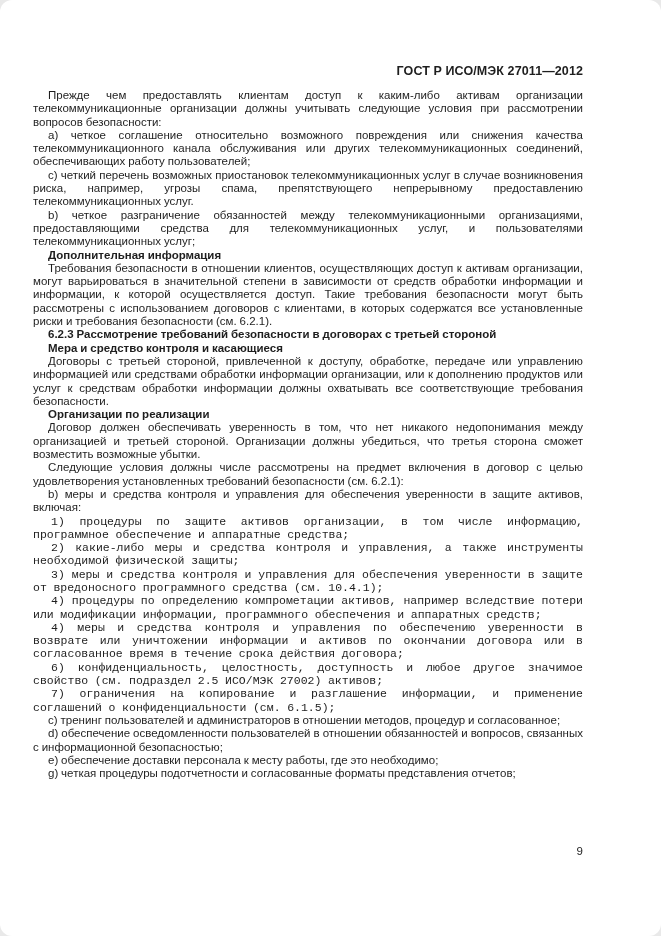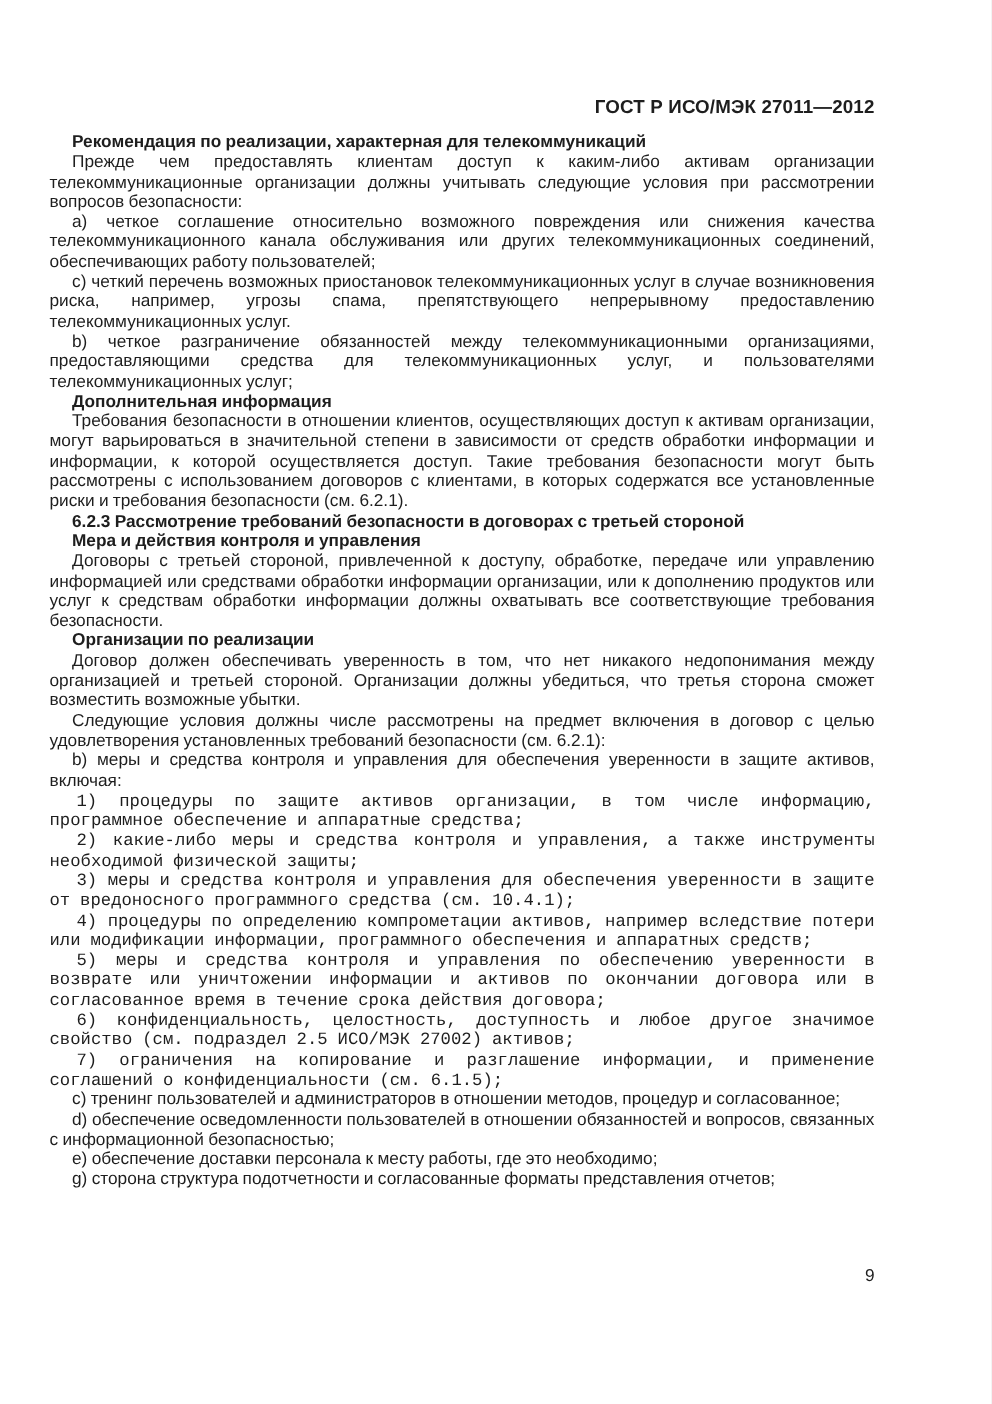--- a/index.html
+++ b/index.html
@@ -8,20 +8,21 @@
     background: #e9e9e9;
   }
   .page {
     position: relative;
     width: 661px;
     height: 936px;
     background: #ffffff;
     font-family: "Liberation Sans", sans-serif;
     color: #1e1e1e;
     overflow: hidden;
+    border-radius: 12px;
   }
   .running-head {
     position: absolute;
     top: 64px;
     left: 33px;
     width: 550px;
     text-align: right;
     font-weight: bold;
     font-size: 12.5px;
     letter-spacing: 0.1px;
@@ -59,42 +60,41 @@
   }
 </style>
 </head>
 <body>
 
 <div class="page">
 
   <div class="running-head">ГОСТ Р ИСО/МЭК 27011—2012</div>
 
   <div class="content">
-    <p class="blk h">Рекомендация по реализации, характерная для телекоммуникаций</p>
     <p class="blk p">Прежде чем предоставлять клиентам доступ к каким-либо активам организации телекоммуникационные организации должны учитывать следующие условия при рассмотрении вопросов безопасности:</p>
     <p class="blk p">а) четкое соглашение относительно возможного повреждения или снижения качества телекоммуникационного канала обслуживания или других телекоммуникационных соединений, обеспечивающих работу пользователей;</p>
     <p class="blk p">c) четкий перечень возможных приостановок телекоммуникационных услуг в случае возникновения риска, например, угрозы спама, препятствующего непрерывному предоставлению телекоммуникационных услуг.</p>
     <p class="blk p">b) четкое разграничение обязанностей между телекоммуникационными организациями, предоставляющими средства для телекоммуникационных услуг, и пользователями телекоммуникационных услуг;</p>
     <p class="blk h">Дополнительная информация</p>
     <p class="blk p">Требования безопасности в отношении клиентов, осуществляющих доступ к активам организации, могут варьироваться в значительной степени в зависимости от средств обработки информации и информации, к которой осуществляется доступ. Такие требования безопасности могут быть рассмотрены с использованием договоров с клиентами, в которых содержатся все установленные риски и требования безопасности (см. 6.2.1).</p>
     <p class="blk h">6.2.3  Рассмотрение требований безопасности в договорах с третьей стороной</p>
-    <p class="blk h">Мера и действия контроля и управления</p>
+    <p class="blk h">Мера и средство контроля и касающиеся</p>
     <p class="blk p">Договоры с третьей стороной, привлеченной к доступу, обработке, передаче или управлению информацией или средствами обработки информации организации, или к дополнению продуктов или услуг к средствам обработки информации должны охватывать все соответствующие требования безопасности.</p>
     <p class="blk h">Организации по реализации</p>
     <p class="blk p">Договор должен обеспечивать уверенность в том, что нет никакого недопонимания между организацией и третьей стороной. Организации должны убедиться, что третья сторона сможет возместить возможные убытки.</p>
     <p class="blk p">Следующие условия должны числе рассмотрены на предмет включения в договор с целью удовлетворения установленных требований безопасности (см. 6.2.1):</p>
     <p class="blk p">b) меры и средства контроля и управления для обеспечения уверенности в защите активов, включая:</p>
     <p class="blk sub">1) процедуры по защите активов организации, в том числе информацию, программное обеспечение и аппаратные средства;</p>
     <p class="blk sub">2) какие-либо меры и средства контроля и управления, а также инструменты необходимой физической защиты;</p>
     <p class="blk sub">3) меры и средства контроля и управления для обеспечения уверенности в защите от вредоносного программного средства (см. 10.4.1);</p>
     <p class="blk sub">4) процедуры по определению компрометации активов, например вследствие потери или модификации информации, программного обеспечения и аппаратных средств;</p>
-    <p class="blk sub">5) меры и средства контроля и управления по обеспечению уверенности в возврате или уничтожении информации и активов по окончании договора или в согласованное время в течение срока действия договора;</p>
+    <p class="blk sub">4) меры и средства контроля и управления по обеспечению уверенности в возврате или уничтожении информации и активов по окончании договора или в согласованное время в течение срока действия договора;</p>
     <p class="blk sub">6) конфиденциальность, целостность, доступность и любое другое значимое свойство (см. подраздел 2.5 ИСО/МЭК 27002) активов;</p>
     <p class="blk sub">7) ограничения на копирование и разглашение информации, и применение соглашений о конфиденциальности (см. 6.1.5);</p>
     <p class="blk p">c) тренинг пользователей и администраторов в отношении методов, процедур и согласованное;</p>
     <p class="blk p">d) обеспечение осведомленности пользователей в отношении обязанностей и вопросов, связанных с информационной безопасностью;</p>
     <p class="blk p">e) обеспечение доставки персонала к месту работы, где это необходимо;</p>
-    <p class="blk p">g) сторона структура подотчетности и согласованные форматы представления отчетов;</p>
+    <p class="blk p">g) четкая процедуры подотчетности и согласованные форматы представления отчетов;</p>
   </div>
 
   <div class="page-number">9</div>
 
 </div>
 
 </body></html>

